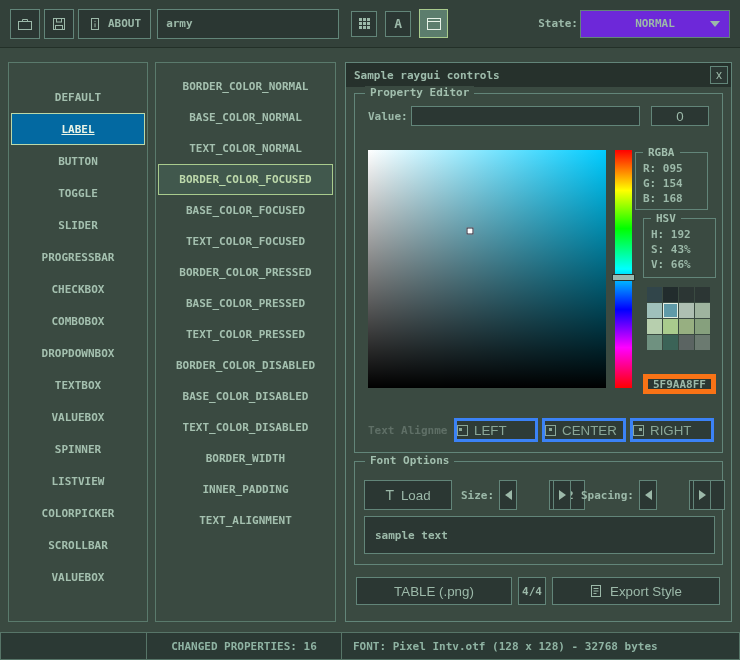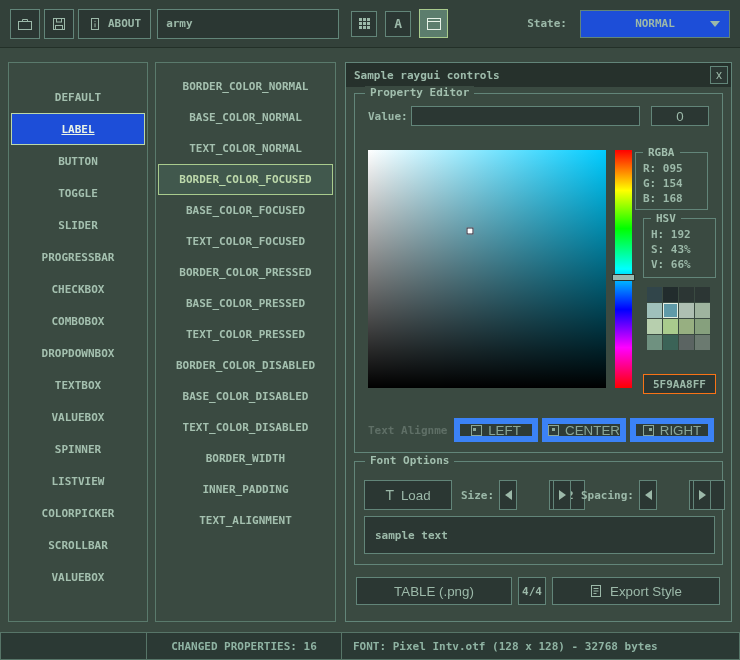--- a/index.html
+++ b/index.html
@@ -31,42 +31,42 @@
     color:#9cb9a9; font:bold 11px "DejaVu Sans Mono", monospace; padding:0 8px;
     margin-left:2px; outline:none;
   }
   .view-btns { display:flex; align-items:center; gap:8px; margin-left:12px; }
   .vbtn {
     width:26px; height:26px; background:#2b3733; border:1px solid #628579;
     color:#9cb9a9; display:flex; align-items:center; justify-content:center;
     cursor:pointer; font:bold 13px "DejaVu Sans Mono", monospace;
   }
   .vbtn.active { width:29px; height:29px; background:#5c7d6d; border-color:#a9cb8d; color:#e6f1e6; }
-  .state-group { margin-left:auto; display:flex; align-items:center; gap:13px; }
+  .state-group { margin-left:auto; display:flex; align-items:center; gap:2px; }
   .dropdown {
-    position:relative; width:150px; height:28px; background:#1d4ed8;
+    position:relative; width:150px; height:28px; background:#6d28d9;
     border:1px solid #628579; display:flex; align-items:center; justify-content:center;
     cursor:pointer;
   }
   .dd-chevron {
     position:absolute; right:9px; top:10px; width:0; height:0;
     border-left:5px solid transparent; border-right:5px solid transparent;
     border-top:6px solid #9cb9a9;
   }
 
   
   .panel { position:absolute; top:62px; height:560px; background:#3a4a41; border:1px solid #5a7a6c; }
   .panel.controls { left:8px; width:140px; padding-top:18px; }
   .panel.props { left:155px; width:181px; padding-top:8px; }
   .litem {
     height:32px; margin:0 2px; display:flex; align-items:center; justify-content:center;
     color:#a4c0af; cursor:pointer; border:1px solid transparent; white-space:nowrap;
   }
   .panel.props .litem { height:31px; }
-  .litem.selected { background:#1d4ed8; border-color:#bcd8a8; color:#eaf4e6;text-decoration:underline; }
+  .litem.selected { background:#0369a1; border-color:#bcd8a8; color:#eaf4e6;text-decoration:underline; }
   .litem.focused  { background:#41584d; border-color:#a9cb8d; color:#bcd8ab; }
 
   
   .window { position:absolute; left:345px; top:62px; width:387px; height:560px; border:1px solid #628579; background:#3a4a41; }
   .titlebar {
     position:absolute; left:0; top:0; right:0; height:24px; background:#26312c;
     display:flex; align-items:center; padding:0 3px 0 8px; color:#9ebcac;
   }
   .close-btn {
     margin-left:auto; width:18px; height:18px; border:1px solid #628579; background:#2b3733;
@@ -115,32 +115,32 @@
 
   .palette {
     position:absolute; left:292px; top:193px; width:65px; height:65px;
     display:grid; grid-template-columns:repeat(4,15px); grid-template-rows:repeat(4,15px); gap:1px;
   }
   .swatch { width:15px; height:15px; cursor:pointer; }
   .swatch.sel { outline:1px solid #e3efe3; outline-offset:-1px; }
 
   .hex-box {
     position:absolute; left:288px; top:280px; width:73px; height:20px;
-    background:#2b3733; border:1px solid #f97316; color:#9cb9a9;
+    background:#2b3733; border:5px solid #f97316; color:#9cb9a9;
     display:flex; align-items:center; justify-content:center; cursor:text;
   }
 
   .align-label {
     position:absolute; left:13px; top:330px; width:84px; color:#5f6f66;
     overflow:hidden; white-space:nowrap;
   }
   .align-btn {
     position:absolute; top:324px; width:84px; height:24px;
-    background:#2e3b36; border:6px solid #3b82f6; color:#8aa697;
-    display:flex; align-items:center; justify-content:center; gap:6px; cursor:pointer;
+    background:#2e3b36; border:3px solid #3b82f6; color:#8aa697;
+    display:flex; align-items:center; gap:6px; cursor:pointer;
   }
   .align-btn.l { left:99px; } .align-btn.c { left:187px; } .align-btn.r { left:275px; }
   .aicon { width:11px; height:11px; border:1px solid #8aa697; position:relative; display:inline-block; }
   .aicon::after { content:""; position:absolute; width:3px; height:3px; background:#8aa697; top:2px; }
   .aicon.left::after { left:1px; } .aicon.center::after { left:3px; } .aicon.right::after { right:1px; }
 
   .load-btn {
     position:absolute; left:9px; top:18px; width:88px; height:30px;
     background:#2b3733; border:1px solid #628579; color:#9cb9a9;
     display:flex; align-items:center; justify-content:center; gap:7px; cursor:pointer;

